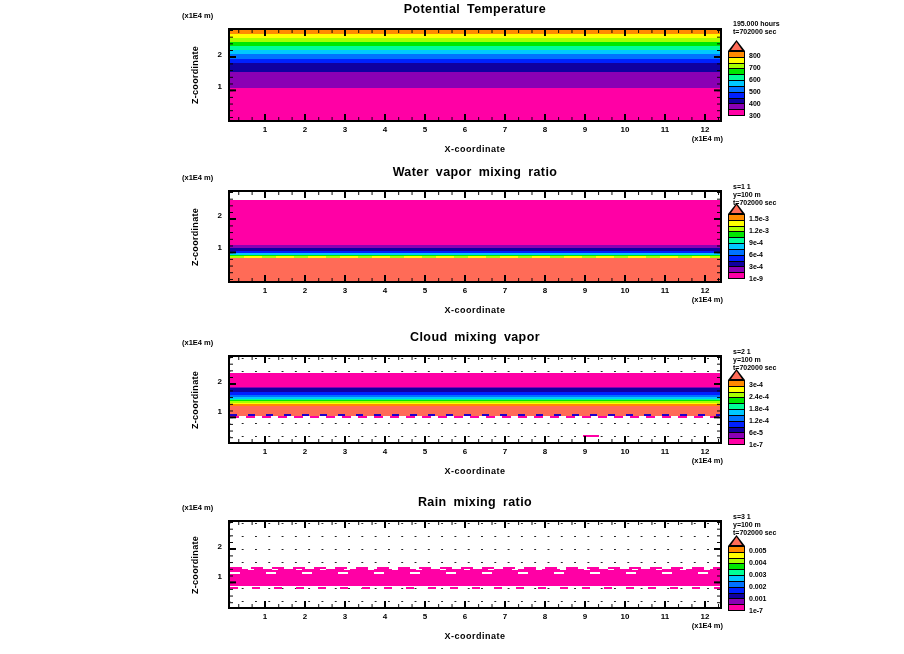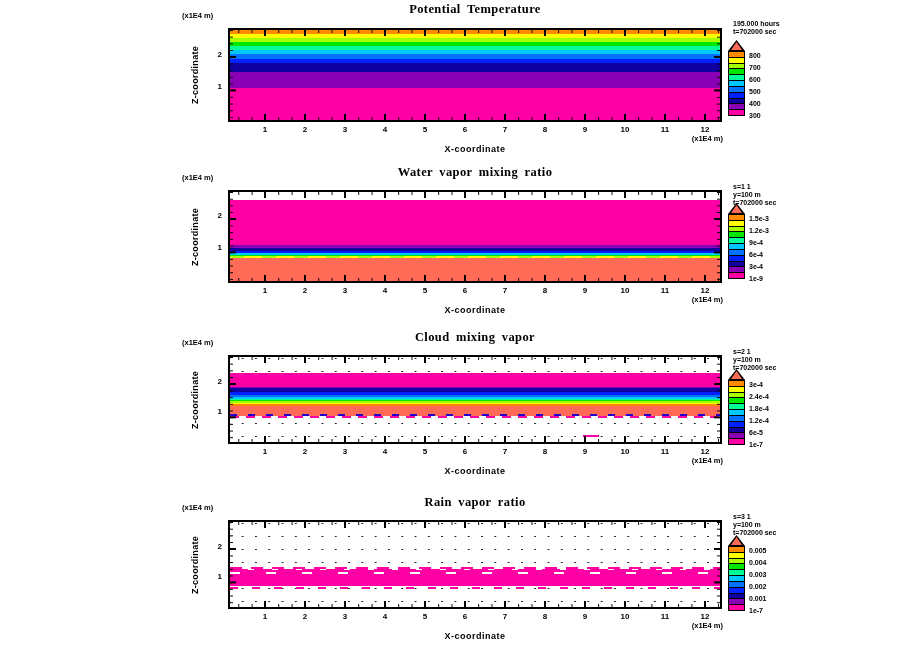--- a/index.html
+++ b/index.html
@@ -1,20 +1,20 @@
 <!DOCTYPE html>
 <html><head>
 <meta charset="utf-8">
 <style>
   html,body{margin:0;padding:0;background:#fff;}
   #page{position:relative;width:904px;height:654px;background:#fff;overflow:hidden;
         font-family:"Liberation Sans",sans-serif;color:#000;}
   .panel{position:absolute;left:0;top:0;width:904px;height:0;}
   .title{position:absolute;left:228px;width:494px;top:var(--title-top);text-align:center;
-         font-size:12.5px;font-weight:bold;letter-spacing:.4px;word-spacing:3px;font-family:Liberation Serif, serif;}
+         font-size:12.5px;font-weight:bold;letter-spacing:.4px;word-spacing:3px;}
   .zunit{position:absolute;left:182px;top:calc(var(--plot-top) - 17px);
          font-size:7.5px;font-weight:bold;}
   .ywrap{position:absolute;left:188px;top:var(--plot-top);height:var(--plot-h);width:14px;
          display:flex;align-items:center;justify-content:center;}
   .ylab{transform:rotate(-90deg);white-space:nowrap;font-size:9px;font-weight:bold;letter-spacing:.3px;}
   .ylabels{position:absolute;left:202px;width:22px;top:var(--plot-top);height:var(--plot-h);}
   .ylabels span{position:absolute;right:2px;width:20px;text-align:right;font-size:8px;font-weight:bold;}
   .plot{position:absolute;left:228px;width:494px;top:var(--plot-top);height:var(--plot-h);
         border:2px solid #000;box-sizing:border-box;background:#fff;overflow:hidden;}
   .plot.dots{background-image:radial-gradient(#222 0.8px,transparent 1.1px);
@@ -315,21 +315,21 @@
         <span style="top: 1.40909px;">3e-4</span>
         <span style="top: 13.2273px;">2.4e-4</span>
         <span style="top: 25.0455px;">1.8e-4</span>
         <span style="top: 36.8636px;">1.2e-4</span>
         <span style="top: 48.6818px;">6e-5</span>
         <span style="top: 60.5px;">1e-7</span>
       </div>
   </section>
 
   <section class="panel" style="--title-top:495px;--plot-top:520px;--plot-h:89px;--hdr-top:513px;--cb-top:535px">
-    <div class="title">Rain vapor ratio</div>
+    <div class="title">Rain mixing ratio</div>
     <div class="zunit">(x1E4 m)</div>
     <div class="ywrap">
       <span class="ylab">Z-coordinate</span>
     </div>
     <div class="ylabels">
         <span style="top: 22.3793px;">2</span>
         <span style="top: 51.6897px;">1</span>
       </div>
     <div class="plot dots">
       <div class="bands">

